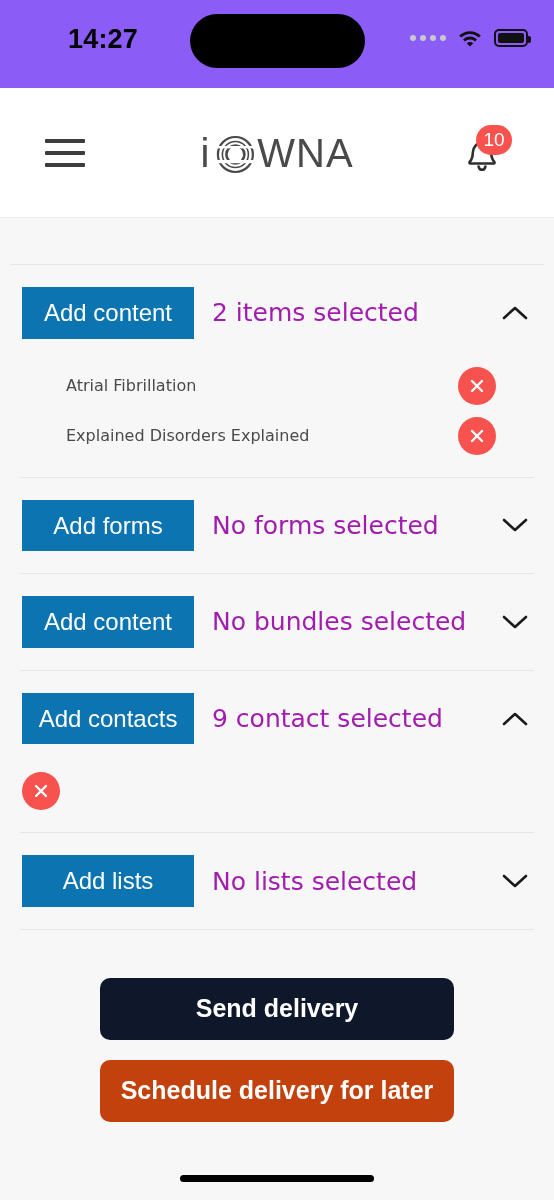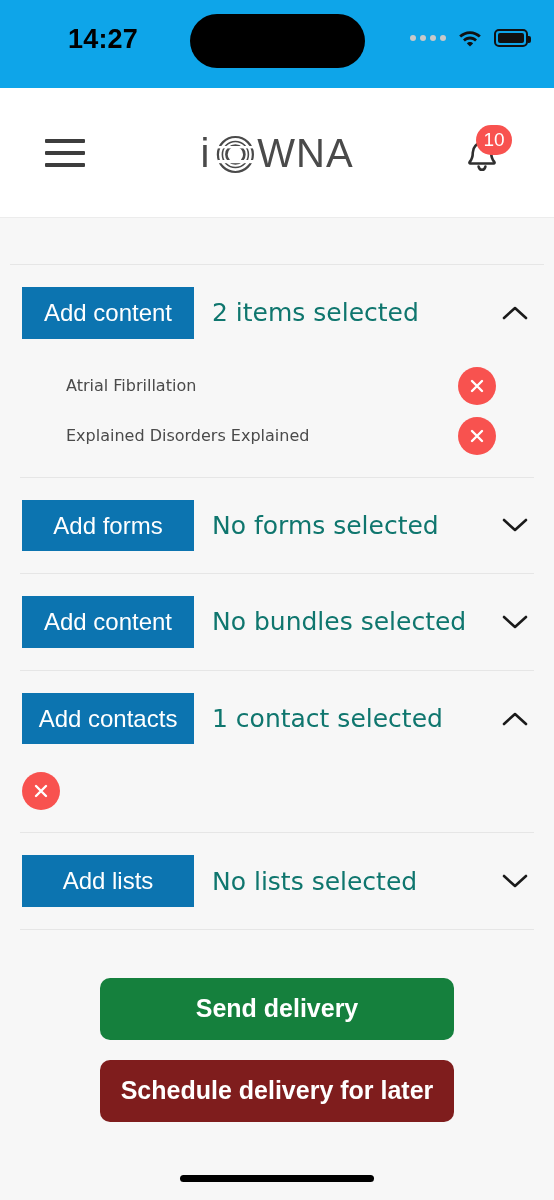--- a/index.html
+++ b/index.html
@@ -7,21 +7,21 @@
   body {
     font-family: "DejaVu Sans", sans-serif;
     background:#ffffff;
     -webkit-font-smoothing: antialiased;
     overflow:hidden;
   }
   .phone { position:relative; width:554px; height:1200px; background:#ffffff; }
 
   
   .statusbar {
-    position:relative; height:88px; background:#0ea5e9;
+    position:relative; height:88px; background:#8b5cf6;
     display:flex; align-items:center;
   }
   .sb-time {
     position:absolute; left:68px; top:24px;
     font-size:27px; font-weight:700; color:#000; letter-spacing:0.2px;
     font-family:"Liberation Sans", sans-serif;
   }
   .dynamic-island {
     position:absolute; left:190px; top:14px;
     width:175px; height:54px; background:#000; border-radius:27px;
@@ -96,21 +96,21 @@
     background:#0c74b0; color:#ffffff;
     font-family:"Liberation Sans", sans-serif;
     font-size:24px; font-weight:400;
     border:none; border-radius:0;
     padding:12px 0; width:172px; text-align:center;
     cursor:pointer; flex:0 0 auto;
     line-height:1.15;
   }
   .row-label {
     flex:1 1 auto; margin-left:18px;
-    font-size:25px; color:#0f766e;
+    font-size:25px; color:#a21caf;
     font-family:"DejaVu Sans", sans-serif;
     white-space:nowrap; overflow:hidden; text-overflow:ellipsis;
   }
   .chev { flex:0 0 auto; width:34px; display:flex; justify-content:center; cursor:pointer; }
   .chev svg { display:block; }
 
   .sel-list { padding:0 12px 16px 12px; }
   .sel-item {
     display:flex; align-items:center;
     padding:6px 0; min-height:44px;
@@ -129,22 +129,22 @@
   .x-btn svg { display:block; }
 
   
   .actions { padding:48px 100px 0 100px; display:flex; flex-direction:column; gap:20px; }
   .big-btn {
     height:62px; border:none; border-radius:10px;
     font-family:"Liberation Sans", sans-serif;
     font-size:25px; font-weight:700; color:#ffffff;
     cursor:pointer; width:100%;
   }
-  .btn-send { background:#15803d; }
-  .btn-schedule { background:#7f1d1d;text-align:center; }
+  .btn-send { background:#0f172a; }
+  .btn-schedule { background:#c2410c;text-align:center; }
 
   
   .home-indicator {
     position:absolute; left:50%; bottom:18px; transform:translateX(-50%);
     width:194px; height:7px; background:#000; border-radius:4px;
   }
 </style>
 </head>
 <body>
 
@@ -258,21 +258,21 @@
               <svg width="26" height="16" viewBox="0 0 26 16">
                 <path d="M2 3l11 10L24 3" fill="none" stroke="#1a1a1a" stroke-width="2.6" stroke-linecap="round" stroke-linejoin="round"></path>
               </svg>
             </div>
           </div>
           <div class="divider"></div>
         </div>
         <div>
           <div class="row">
             <button class="pill">Add contacts</button>
-            <div class="row-label">1 contact selected</div>
+            <div class="row-label">9 contact selected</div>
             <div class="chev">
               <svg width="26" height="16" viewBox="0 0 26 16">
                 <path d="M2 13L13 3l11 10" fill="none" stroke="#1a1a1a" stroke-width="2.6" stroke-linecap="round" stroke-linejoin="round"></path>
               </svg>
             </div>
           </div>
           <div class="sel-list">
             <div class="sel-item">
               <button class="x-btn">
                 <svg width="18" height="18" viewBox="0 0 18 18">

